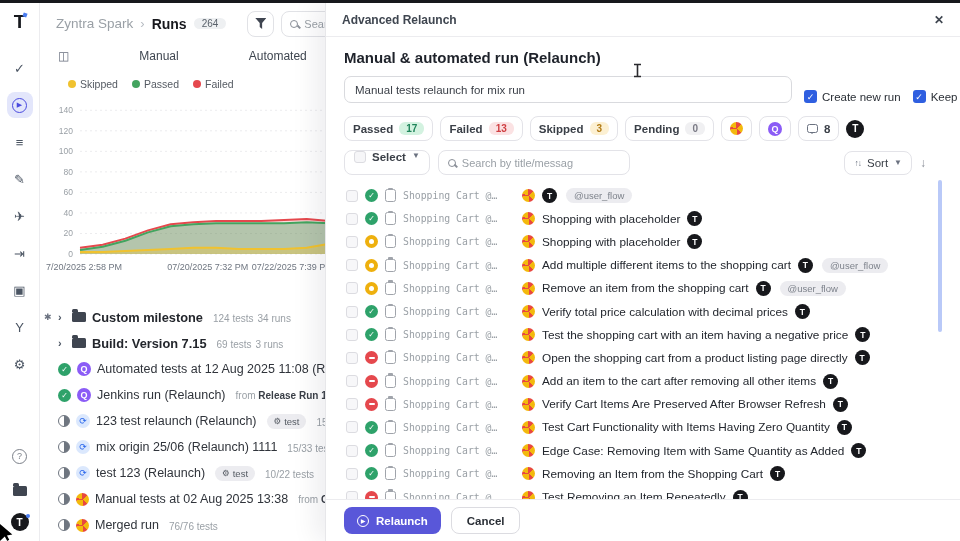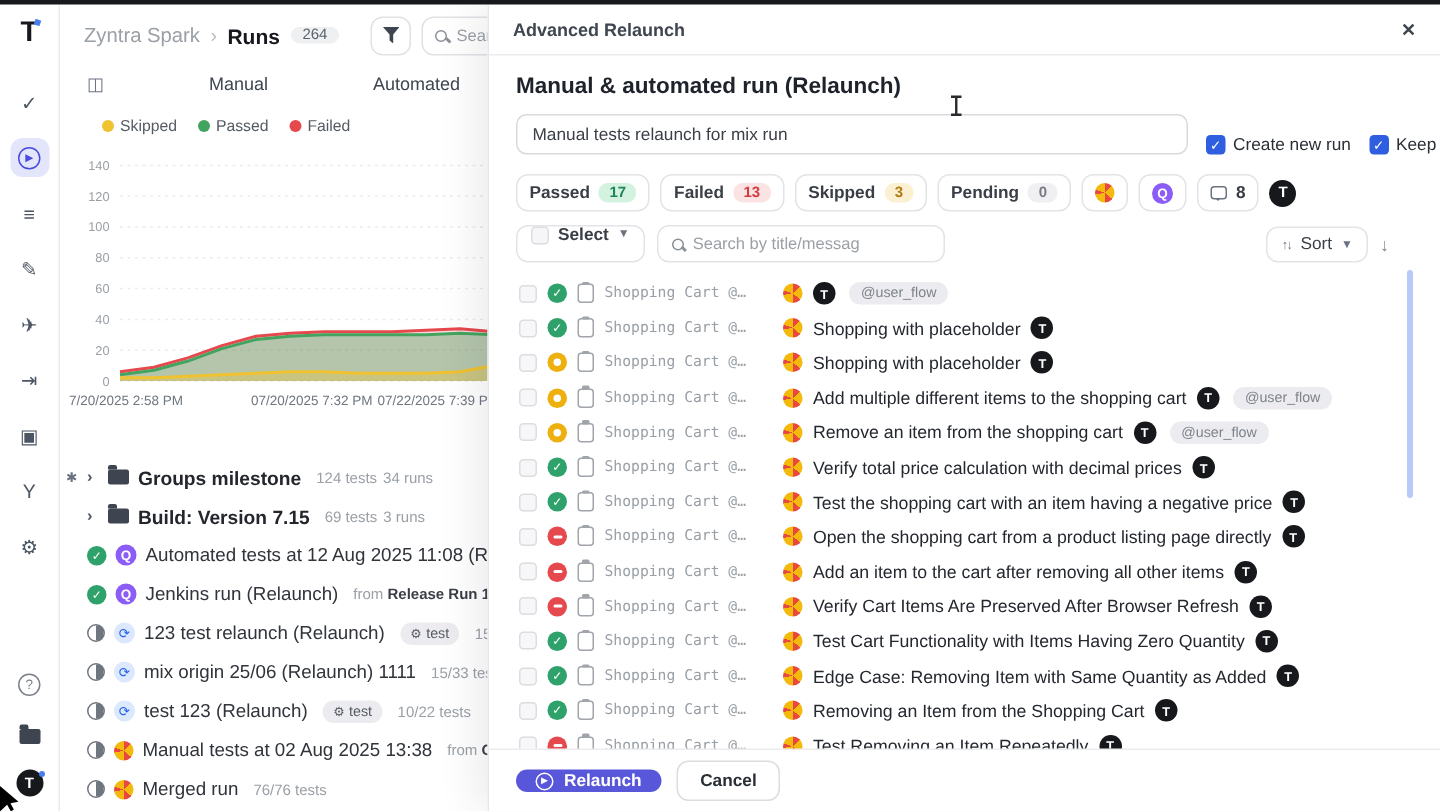--- a/index.html
+++ b/index.html
@@ -119,21 +119,21 @@
   .st-failed::after { content:""; width:6px; height:1.8px; background:#fff; border-radius:1px; }
   .clipb { width:11px; height:13px; border:1.3px solid #a0a4ab; border-radius:2.5px; position:relative; flex:none; }
   .clipb::before { content:""; position:absolute; top:-2.4px; left:2px; width:4.5px; height:2.4px; background:#a0a4ab; border-radius:1px; }
   .t-pre { font-family:"DejaVu Sans Mono",monospace; font-size:9.8px; color:#9aa0a6; width:112px; overflow:hidden; flex:none; }
   .t-title { font-size:11.8px; color:#23272e; font-weight:500; }
   .t-tag { background:#ececf0; color:#7d828b; border-radius:9px; font-size:9.5px; padding:2px 8px; margin-left:2px; }
 
   .m-scrollthumb { position:absolute; right:18px; top:143px; width:4px; height:152px; background:#b9c9f8; border-radius:2px; }
 
   .m-footer { height:42px; border-top:1px solid #ececef; display:flex; align-items:center; gap:10px; padding:0 18px; }
-  .btn-primary { display:flex; align-items:center; gap:7px; background:#5957d9; color:#fff; font-size:11.5px; font-weight:600; height:15px; padding:0 13px; border-radius:8px; border:none; font-family:"Liberation Sans",sans-serif; }
+  .btn-primary { display:flex; align-items:center; gap:7px; background:#5957d9; color:#fff; font-size:11.5px; font-weight:600; height:27px; padding:0 13px; border-radius:8px; border:none; font-family:"Liberation Sans",sans-serif; }
   .play-sm { width:12px; height:12px; border:1.3px solid #fff; border-radius:50%; display:flex; align-items:center; justify-content:center; font-size:5.5px; color:#fff; }
   .btn-secondary { background:#fff; border:1px solid #dcdce1; color:#2a2f36; font-size:11.5px; font-weight:600; height:27px; padding:0 15px; border-radius:8px; font-family:"Liberation Sans",sans-serif; }
 
   
   .cursor-ibeam { position:absolute; left:632px; top:63px; z-index:30; }
   .cursor-arrow { position:absolute; left:0px; bottom:0px; width:14px; height:17px; background:#000; z-index:30;
                   clip-path:polygon(0 0, 0 100%, 34% 74%, 52% 100%, 66% 92%, 50% 68%, 88% 62%); }
   svg text { font-family:"Liberation Sans",sans-serif; }
 </style>
 </head>
@@ -239,21 +239,21 @@
     </div>
 
     <div class="lp-scrollthumb"></div>
 
     <div class="runs-list" id="runs-list">
   <div class="run-row">
     <span class="pin">✱</span>
     <span class="chev">›</span>
     <span class="ric ic-folder"></span>
 
-    <span class="run-title folder">Groups milestone</span>
+    <span class="run-title folder">Custom milestone</span>
 
     <span class="metas"><span class="meta">124 tests</span><span class="meta">34 runs</span></span>
   </div>
 
   <div class="run-row">
 
     <span class="chev">›</span>
     <span class="ric ic-folder"></span>
 
     <span class="run-title folder">Build: Version 7.15</span>

